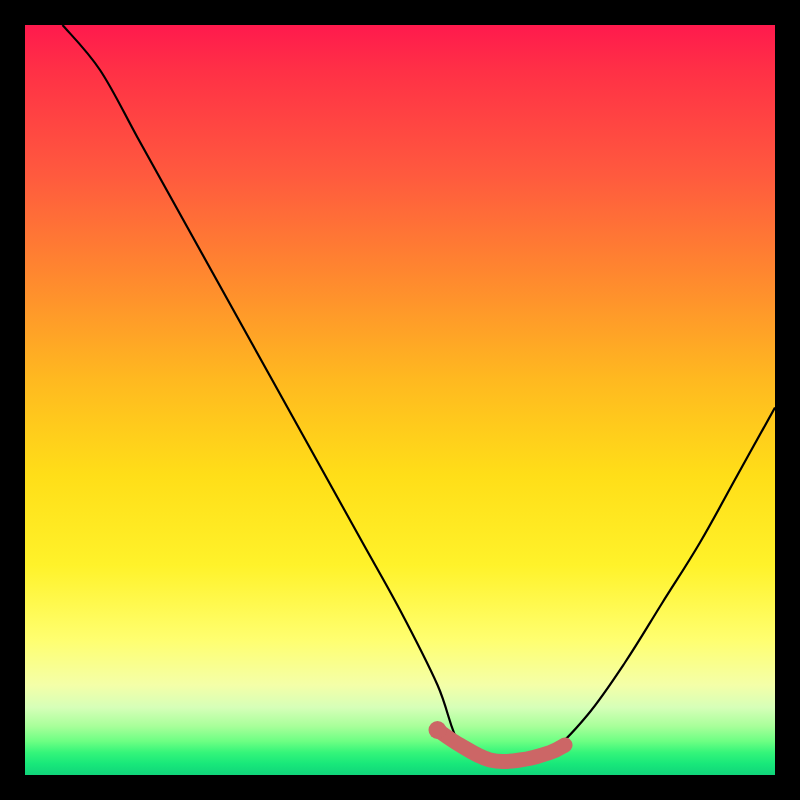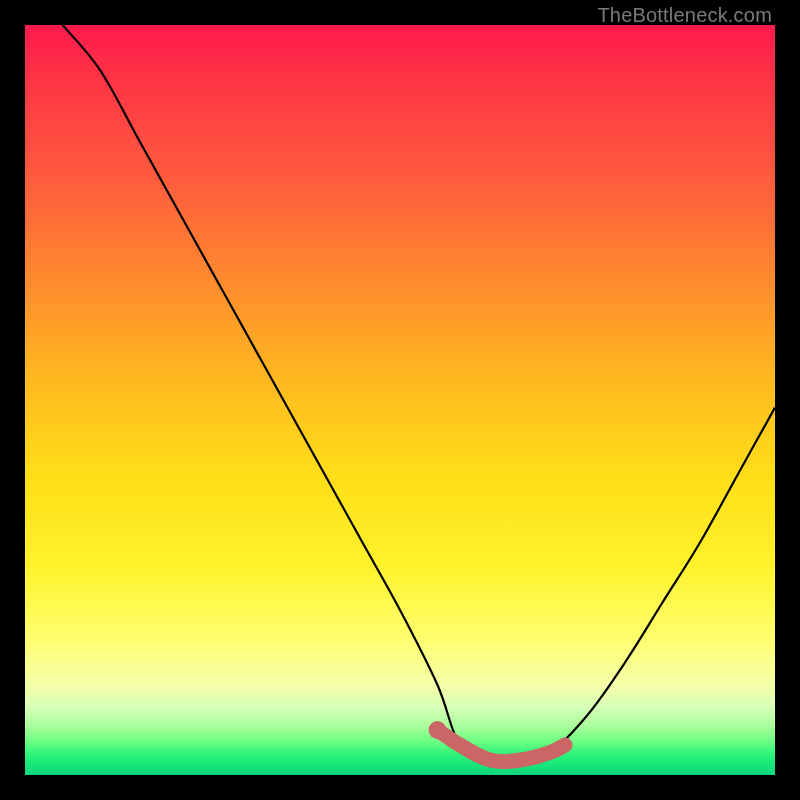--- a/index.html
+++ b/index.html
@@ -59,21 +59,20 @@
     font-size: 20px;
     font-weight: 500;
     letter-spacing: 0.2px;
     user-select: none;
   }
 </style>
 </head>
 <body>
 
 <div class="frame">
-  <div class="watermark">TheBottleneck.com</div>
 
   <div class="plot-area">
     <div class="gradient-bg"></div>
 
     <svg class="curves" viewBox="0 0 750 750" preserveAspectRatio="none">
       <path id="main-curve" fill="none" stroke="#000" stroke-width="2.2" d="M 37.5 0.0 C 44.3 8.1, 61.5 24.8, 75.0 45.0 C 88.5 65.3, 99.0 88.2, 112.5 112.5 C 126.0 136.8, 136.5 155.7, 150.0 180.0 C 163.5 204.3, 174.0 223.2, 187.5 247.5 C 201.0 271.8, 211.5 290.7, 225.0 315.0 C 238.5 339.3, 249.0 358.2, 262.5 382.5 C 276.0 406.8, 286.5 425.7, 300.0 450.0 C 313.5 474.3, 324.0 493.2, 337.5 517.5 C 351.0 541.8, 361.5 559.4, 375.0 585.0 C 388.5 610.6, 401.7 635.7, 412.5 660.0 C 423.3 684.3, 425.5 706.5, 435.0 720.0 C 444.4 733.5, 454.2 732.3, 465.0 735.0 C 475.8 737.7, 484.2 736.4, 495.0 735.0 C 505.8 733.6, 512.9 735.6, 525.0 727.5 C 537.1 719.4, 549.0 706.2, 562.5 690.0 C 576.0 673.8, 586.5 657.8, 600.0 637.5 C 613.5 617.3, 624.0 599.1, 637.5 577.5 C 651.0 555.9, 661.5 540.5, 675.0 517.5 C 688.5 494.6, 699.0 474.3, 712.5 450.0 C 726.0 425.7, 743.3 394.6, 750.0 382.5"></path>
       <path id="highlight-curve" fill="none" stroke="#cc6666" stroke-width="15" stroke-linecap="round" stroke-linejoin="round" d="M 412.5 705.0 C 416.6 707.7, 425.5 714.6, 435.0 720.0 C 444.4 725.4, 454.2 732.3, 465.0 735.0 C 475.8 737.7, 484.2 736.4, 495.0 735.0 C 505.8 733.6, 516.9 730.2, 525.0 727.5 C 533.1 724.8, 537.3 721.4, 540.0 720.0"></path>
       <circle id="highlight-start-dot" r="9" fill="#cc6666" cx="412.5" cy="705.0"></circle>
     </svg>
   </div>

